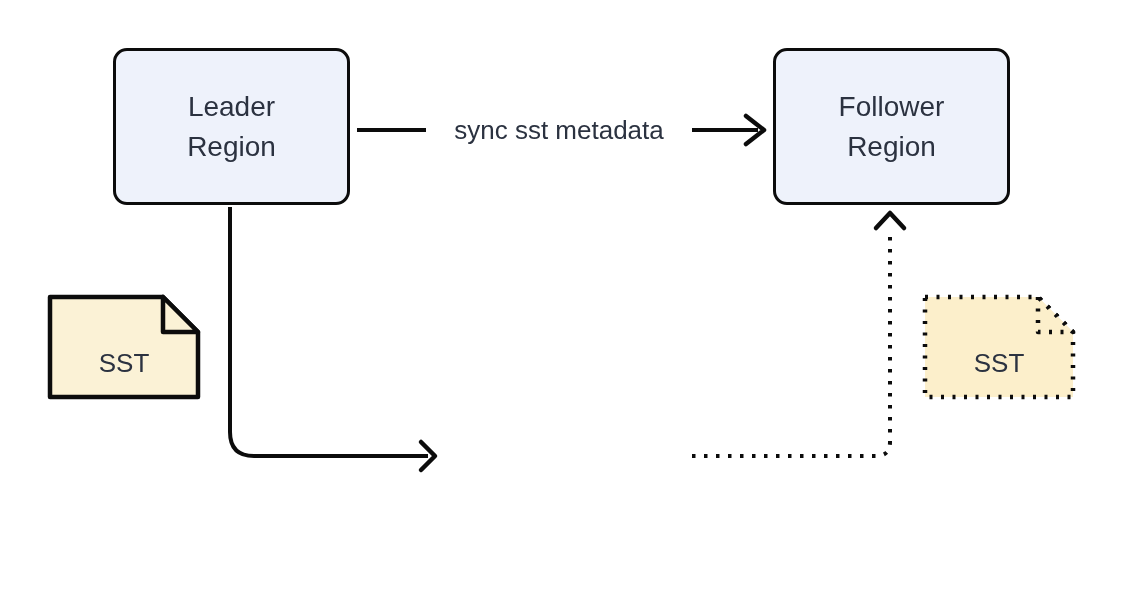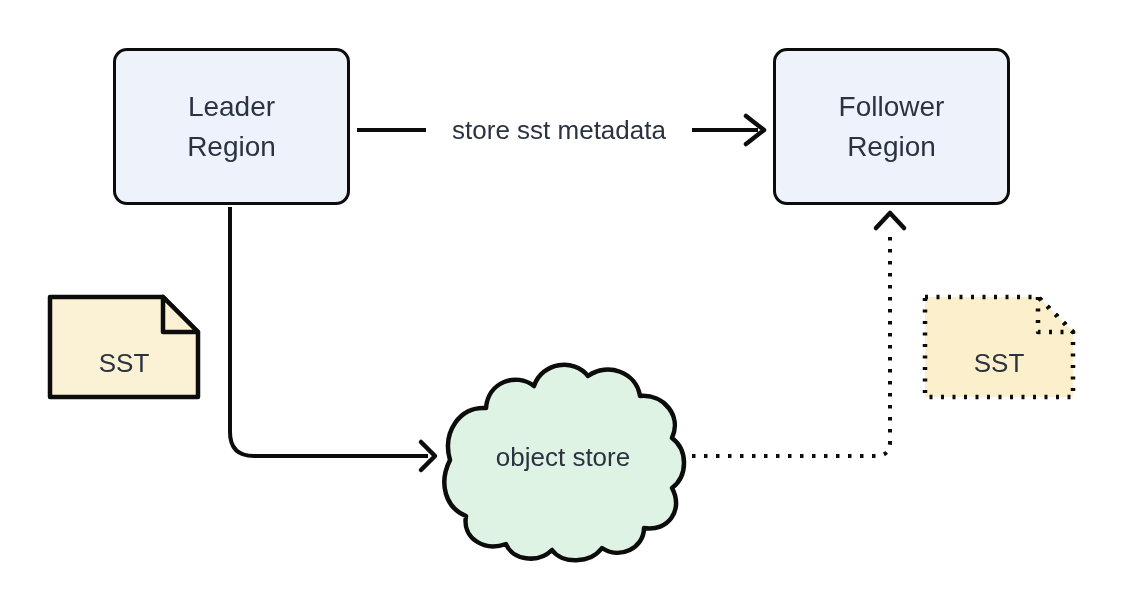--- a/index.html
+++ b/index.html
@@ -149,52 +149,32 @@
   <div class="node-box leader">
     <div class="node-label">Leader
 Region</div>
   </div>
 
   <div class="node-box follower">
     <div class="node-label">Follower
 Region</div>
   </div>
 
-  <div class="edge-label">store sst metadata</div>
+  <div class="edge-label">sync sst metadata</div>
 
   <div class="doc left">
     <svg width="160" height="112" viewBox="0 0 160 112">
       <path class="doc-shape" d="M 6 6 L 119 6 L 154 41 L 154 106 L 6 106 Z"></path>
       <path class="doc-shape" d="M 119 6 L 119 41 L 154 41 Z"></path>
     </svg>
     <div class="doc-label">SST</div>
   </div>
 
   <div class="doc right">
     <svg width="160" height="112" viewBox="0 0 160 112">
       <path class="doc-shape" d="M 6 6 L 119 6 L 154 41 L 154 106 L 6 106 Z"></path>
       <path class="doc-shape" d="M 119 6 L 119 41 L 154 41 Z"></path>
     </svg>
     <div class="doc-label">SST</div>
   </div>
 
-  <div class="cloud">
-    <svg width="254" height="218" viewBox="0 0 254 218">
-      <path class="cloud-shape" d="
-        M 14 112
-        C 6 84, 24 58, 50 60
-        C 52 34, 80 24, 98 38
-        C 106 14, 138 10, 152 28
-        C 172 14, 200 24, 204 48
-        C 228 46, 246 68, 236 90
-        C 252 102, 252 128, 236 140
-        C 248 162, 232 184, 208 180
-        C 208 200, 184 212, 166 200
-        C 154 216, 126 216, 116 202
-        C 102 216, 76 212, 70 196
-        C 48 204, 26 190, 30 168
-        C 10 160, 2 136, 14 112
-        Z"></path>
-    </svg>
-    <div class="cloud-label">object store</div>
-  </div>
 
 </div>
 
 </body></html>

